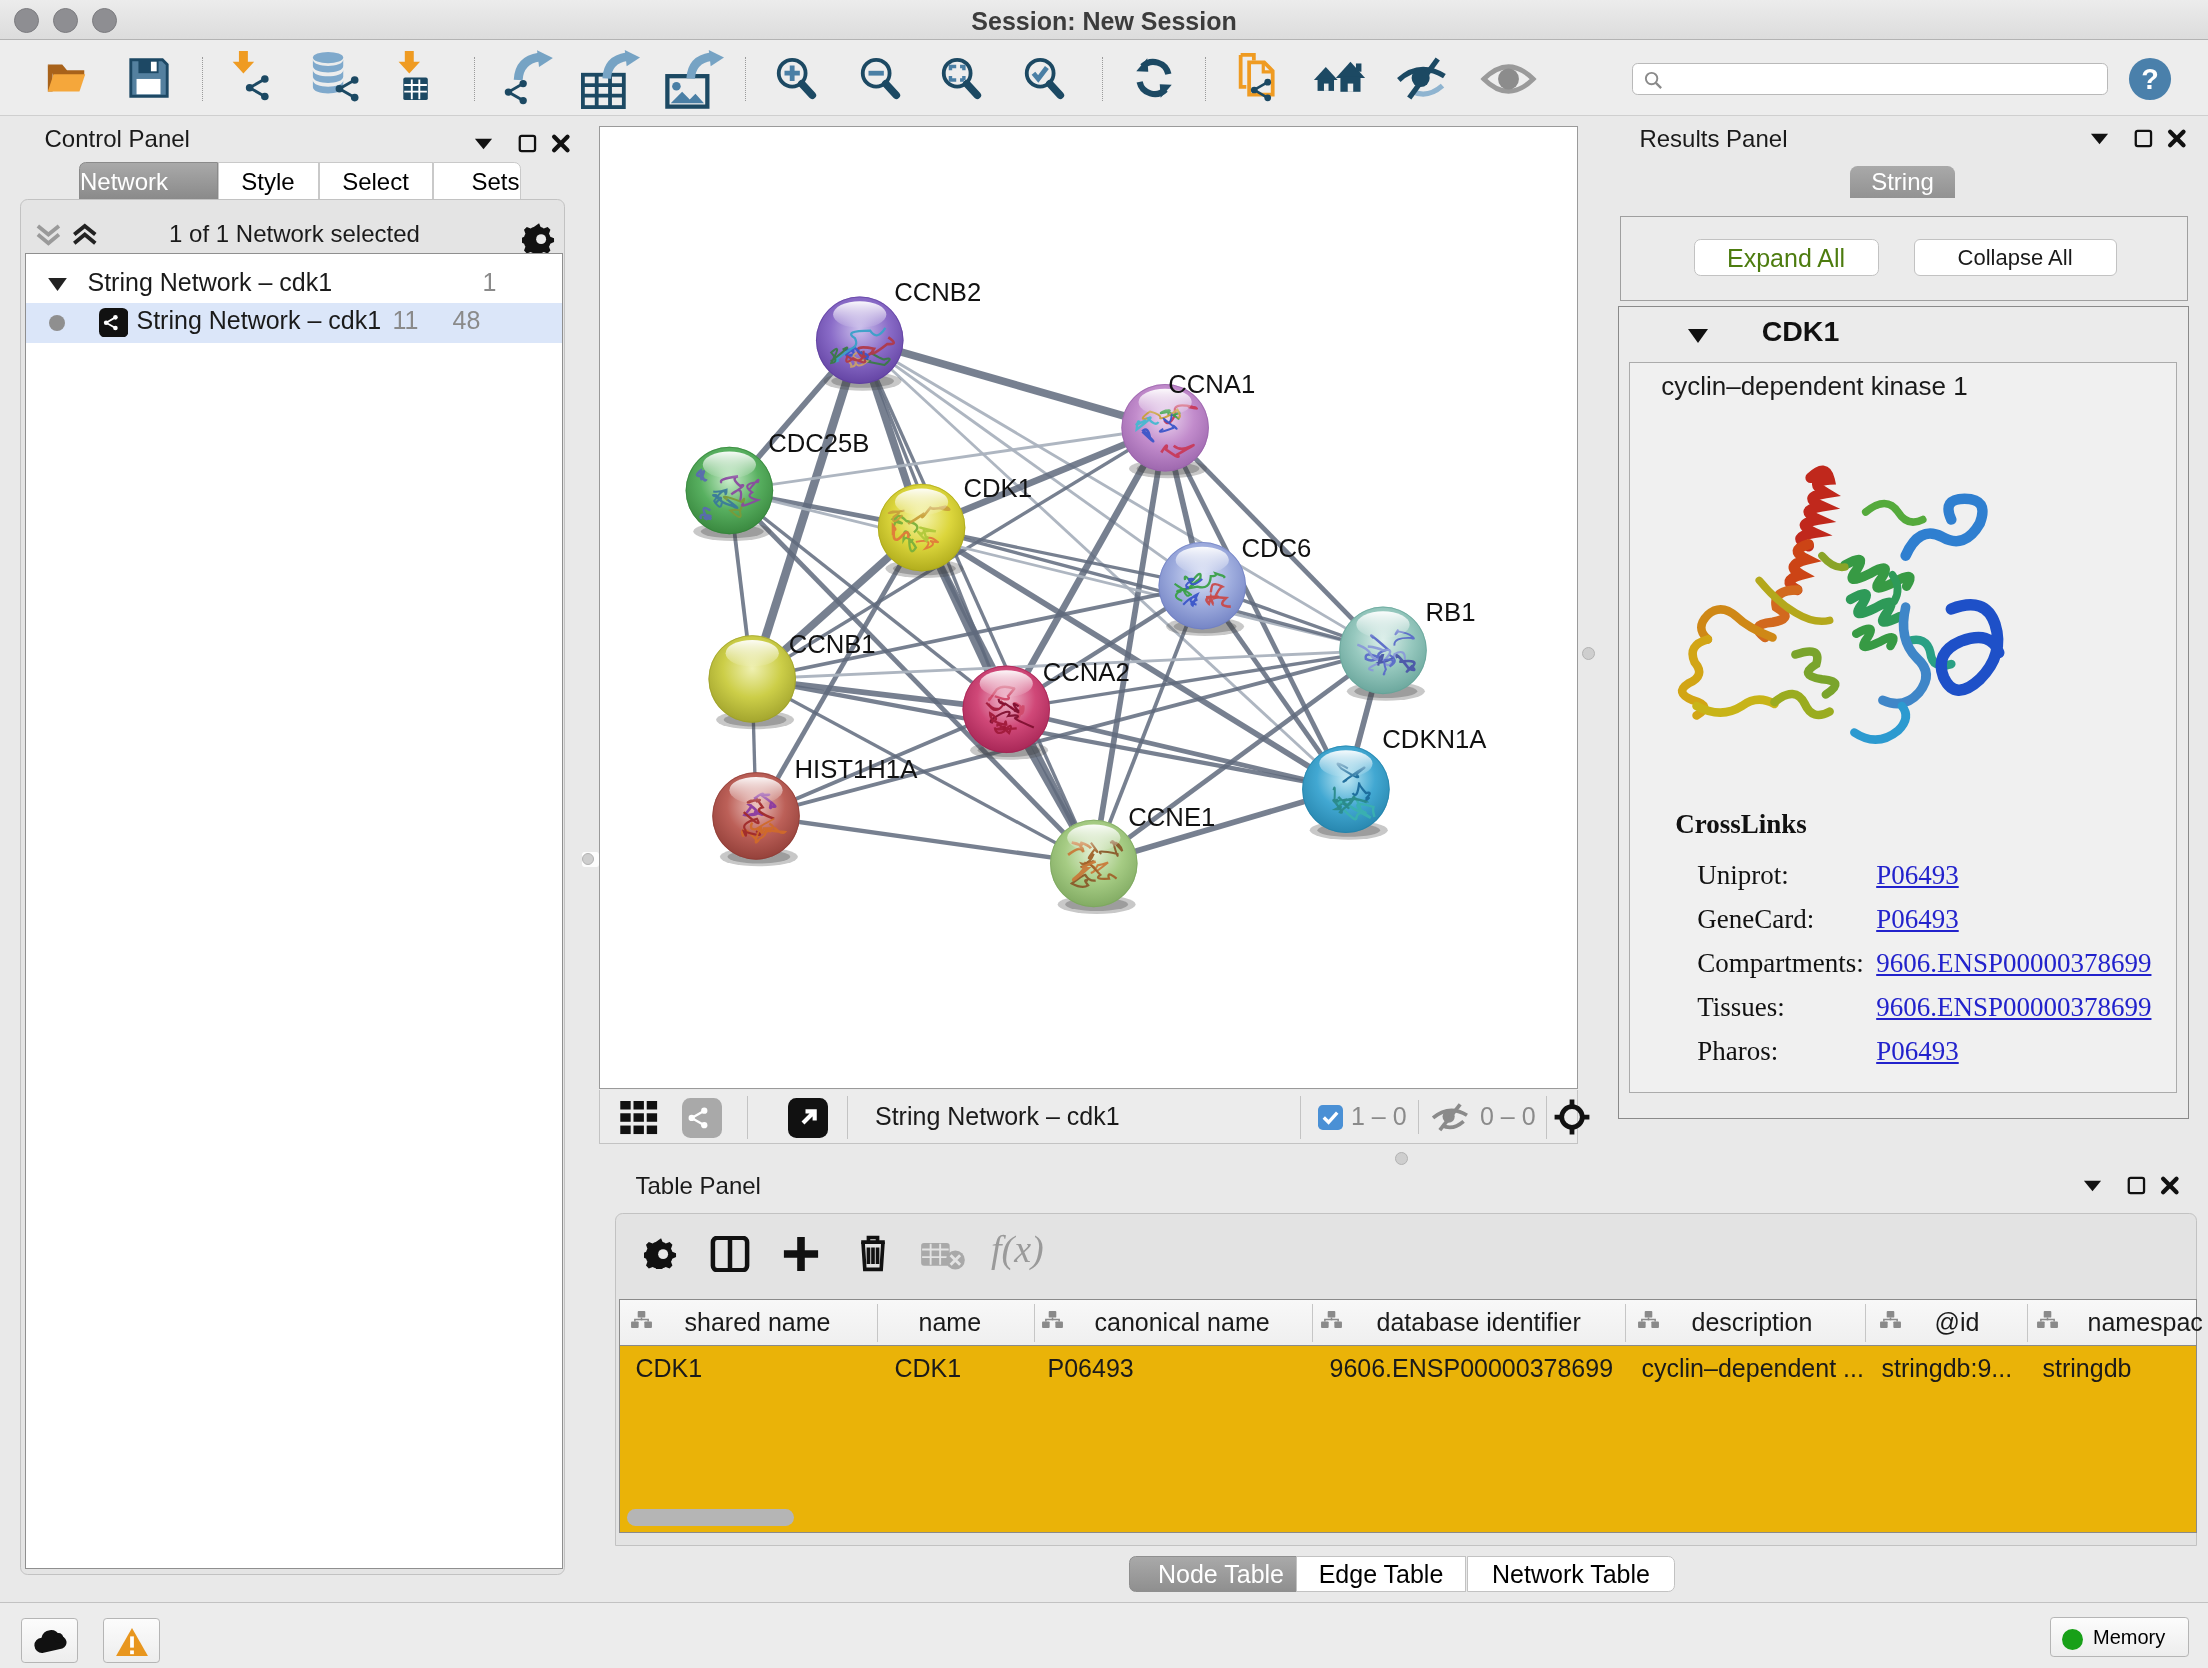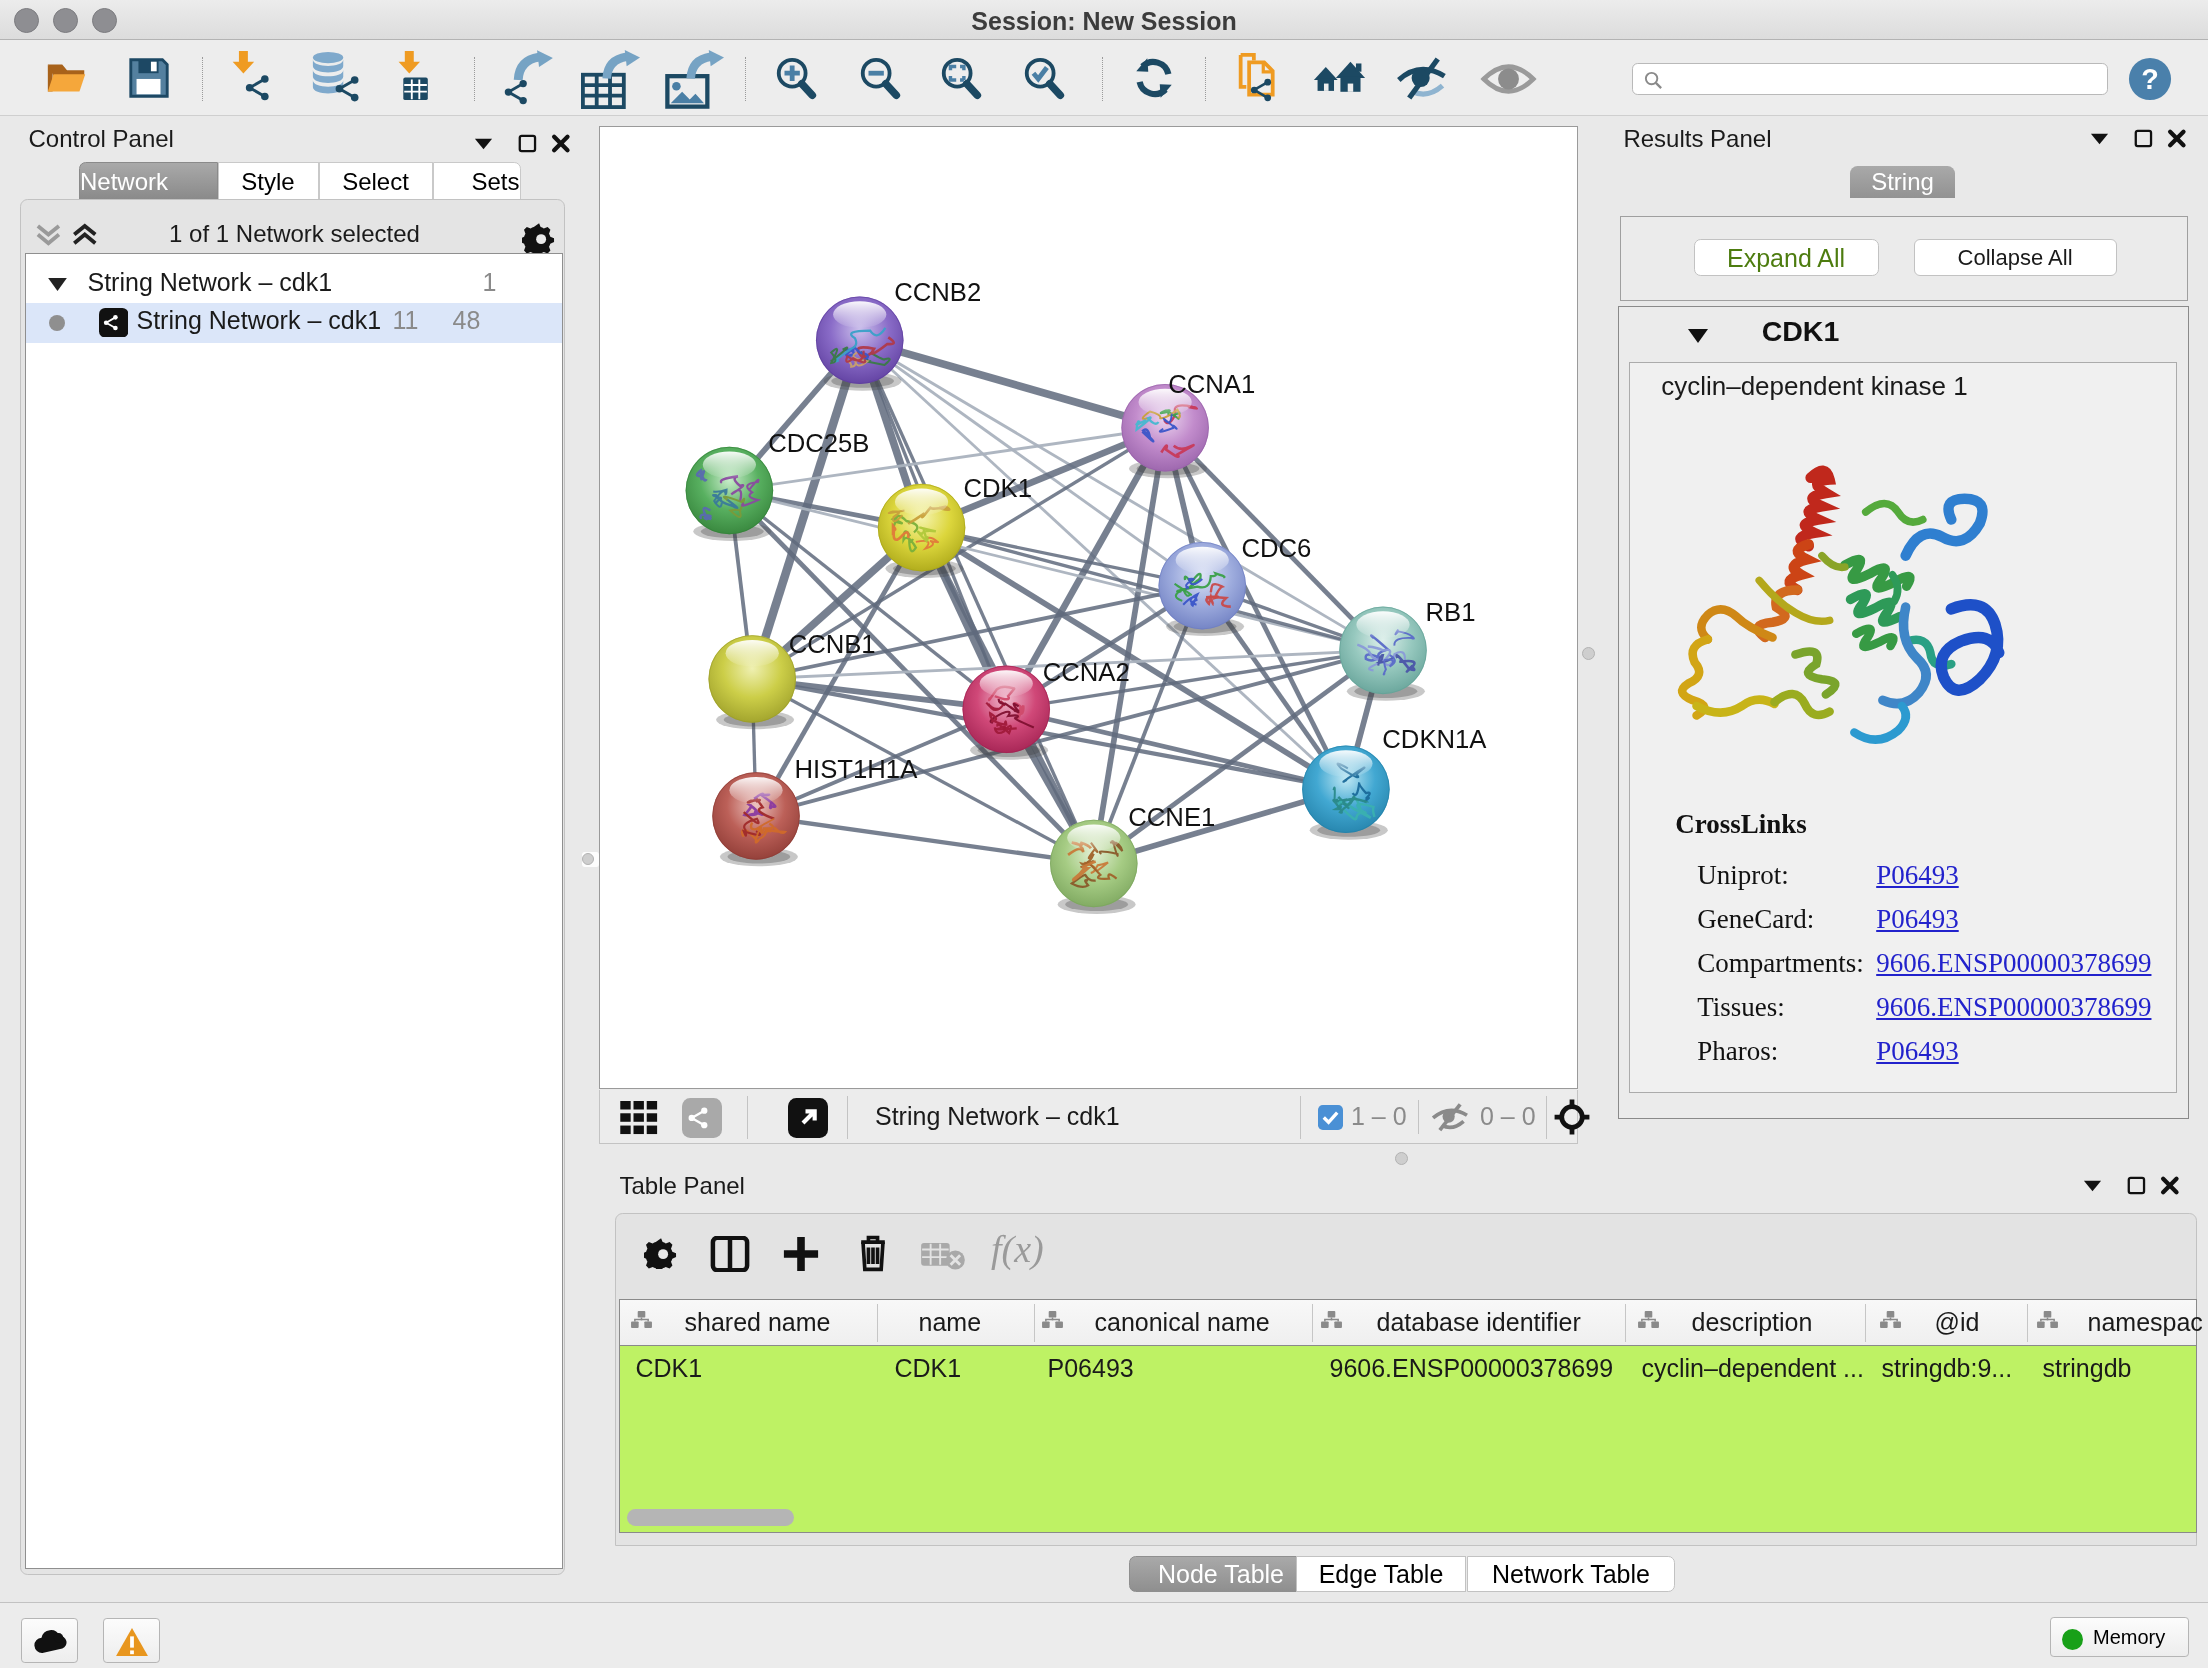--- a/index.html
+++ b/index.html
@@ -1,16 +1,16 @@
 <!DOCTYPE html>
 <html style="font-size:15px"><head><meta charset="utf-8"><style>
 * { margin:0; padding:0; box-sizing:border-box; }
 html,body { width:2208px; height:1668px; font-family:"Liberation Sans",sans-serif; background:#e9e9e9; position:relative; overflow:hidden; }
 .abs { position:absolute; }
-.panel-title { font-size:24px; color:#1a1a1a; }
+.panel-title { font-size:24px; color:#1a1a1a;margin-left:16px; }
 svg { display:block; }
 </style></head>
 <body>
 
 <div class="abs" style="left:0;top:0;width:2208px;height:40px;background:linear-gradient(#ececec,#dcdcdc);border-bottom:1px solid #b3b3b3">
   <div class="abs" style="left:14.3px;top:7.6px;width:25px;height:25px;border-radius:50%;background:#8e8e92;border:1px solid #7c7c80"></div>
   <div class="abs" style="left:53px;top:7.6px;width:25px;height:25px;border-radius:50%;background:#8e8e92;border:1px solid #7c7c80"></div>
   <div class="abs" style="left:92px;top:7.6px;width:25px;height:25px;border-radius:50%;background:#8e8e92;border:1px solid #7c7c80"></div>
   <div class="abs" style="left:0;top:6.7px;width:2208px;text-align:center;font-size:25px;font-weight:bold;color:#3c3c3c">Session: New Session</div>
 </div>
@@ -706,21 +706,21 @@
         <g fill="#a9a9a9">
           <rect x="0" y="2" width="30" height="24" rx="3"></rect>
           <path d="M1,9 h28 M1,17 h28 M10,3 v22 M20,3 v22" stroke="#e3e3e3" stroke-width="2"></path>
           <circle cx="36" cy="20" r="10"></circle>
           <path d="M31,15 l10,10 M41,15 l-10,10" stroke="#e3e3e3" stroke-width="3"></path>
         </g>
       </svg>
     <div style="position:absolute;left:375px;top:13.3px;font-size:38px;font-style:italic;font-family:'Liberation Serif',serif;color:#9a9a9a">f(x)</div>
   </div>
 
-  <div class="abs" style="left:28.5px;top:131px;width:1578px;height:234px;background:#bef264;border:1.9px solid #8a8a8a">
+  <div class="abs" style="left:28.5px;top:131px;width:1578px;height:234px;background:#eab308;border:1.9px solid #8a8a8a">
     <div class="abs" style="left:0;top:0;width:100%;height:46px;background:linear-gradient(#f8f8f8,#efefef);border-bottom:1.9px solid #8a8a8a;font-size:25px;color:#1a1a1a">
       <span style="position:absolute;left:10.5px;top:9.5px">
           <svg width="23" height="19" viewBox="0 0 24 20" style="vertical-align:-2.9px">
             <g fill="#8a8a8a">
               <rect x="8" y="1" width="8" height="7" rx="1"></rect>
               <rect x="1" y="12" width="8" height="7" rx="1"></rect>
               <rect x="15" y="12" width="8" height="7" rx="1"></rect>
               <path d="M12,8 v3 M5,12 v-2 h14 v2" stroke="#8a8a8a" stroke-width="1.6" fill="none"></path>
             </g>
           </svg>

